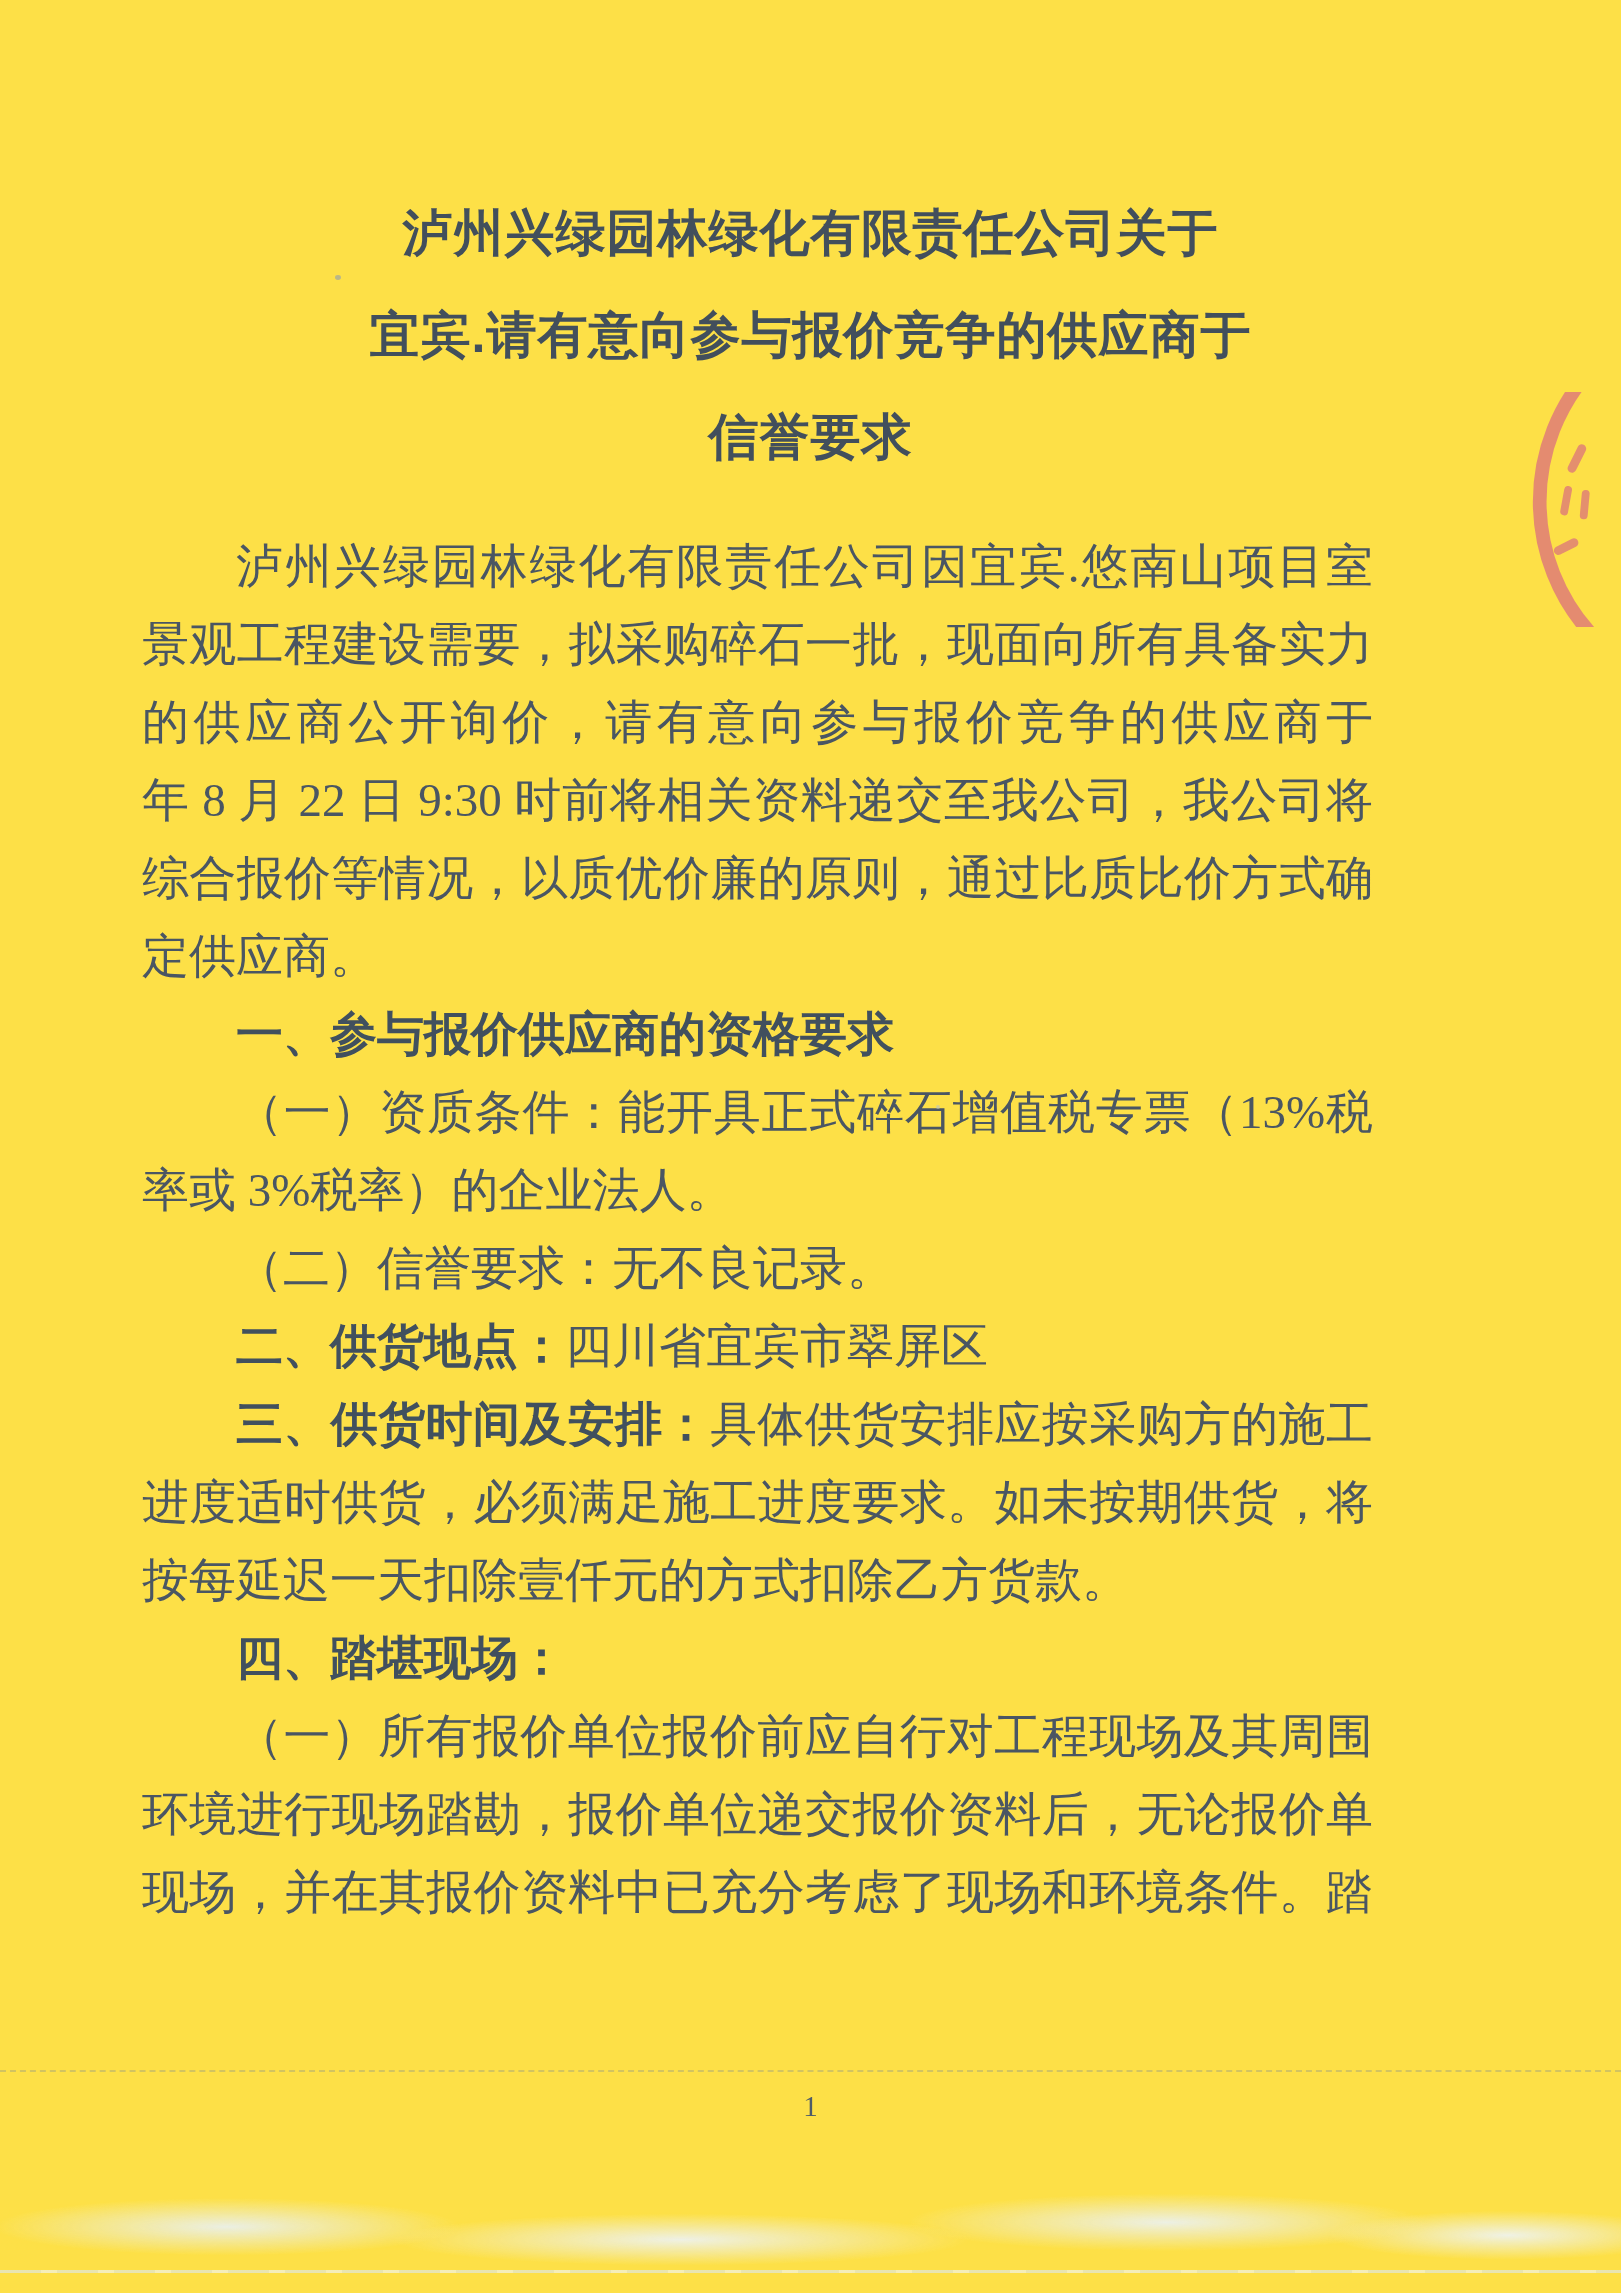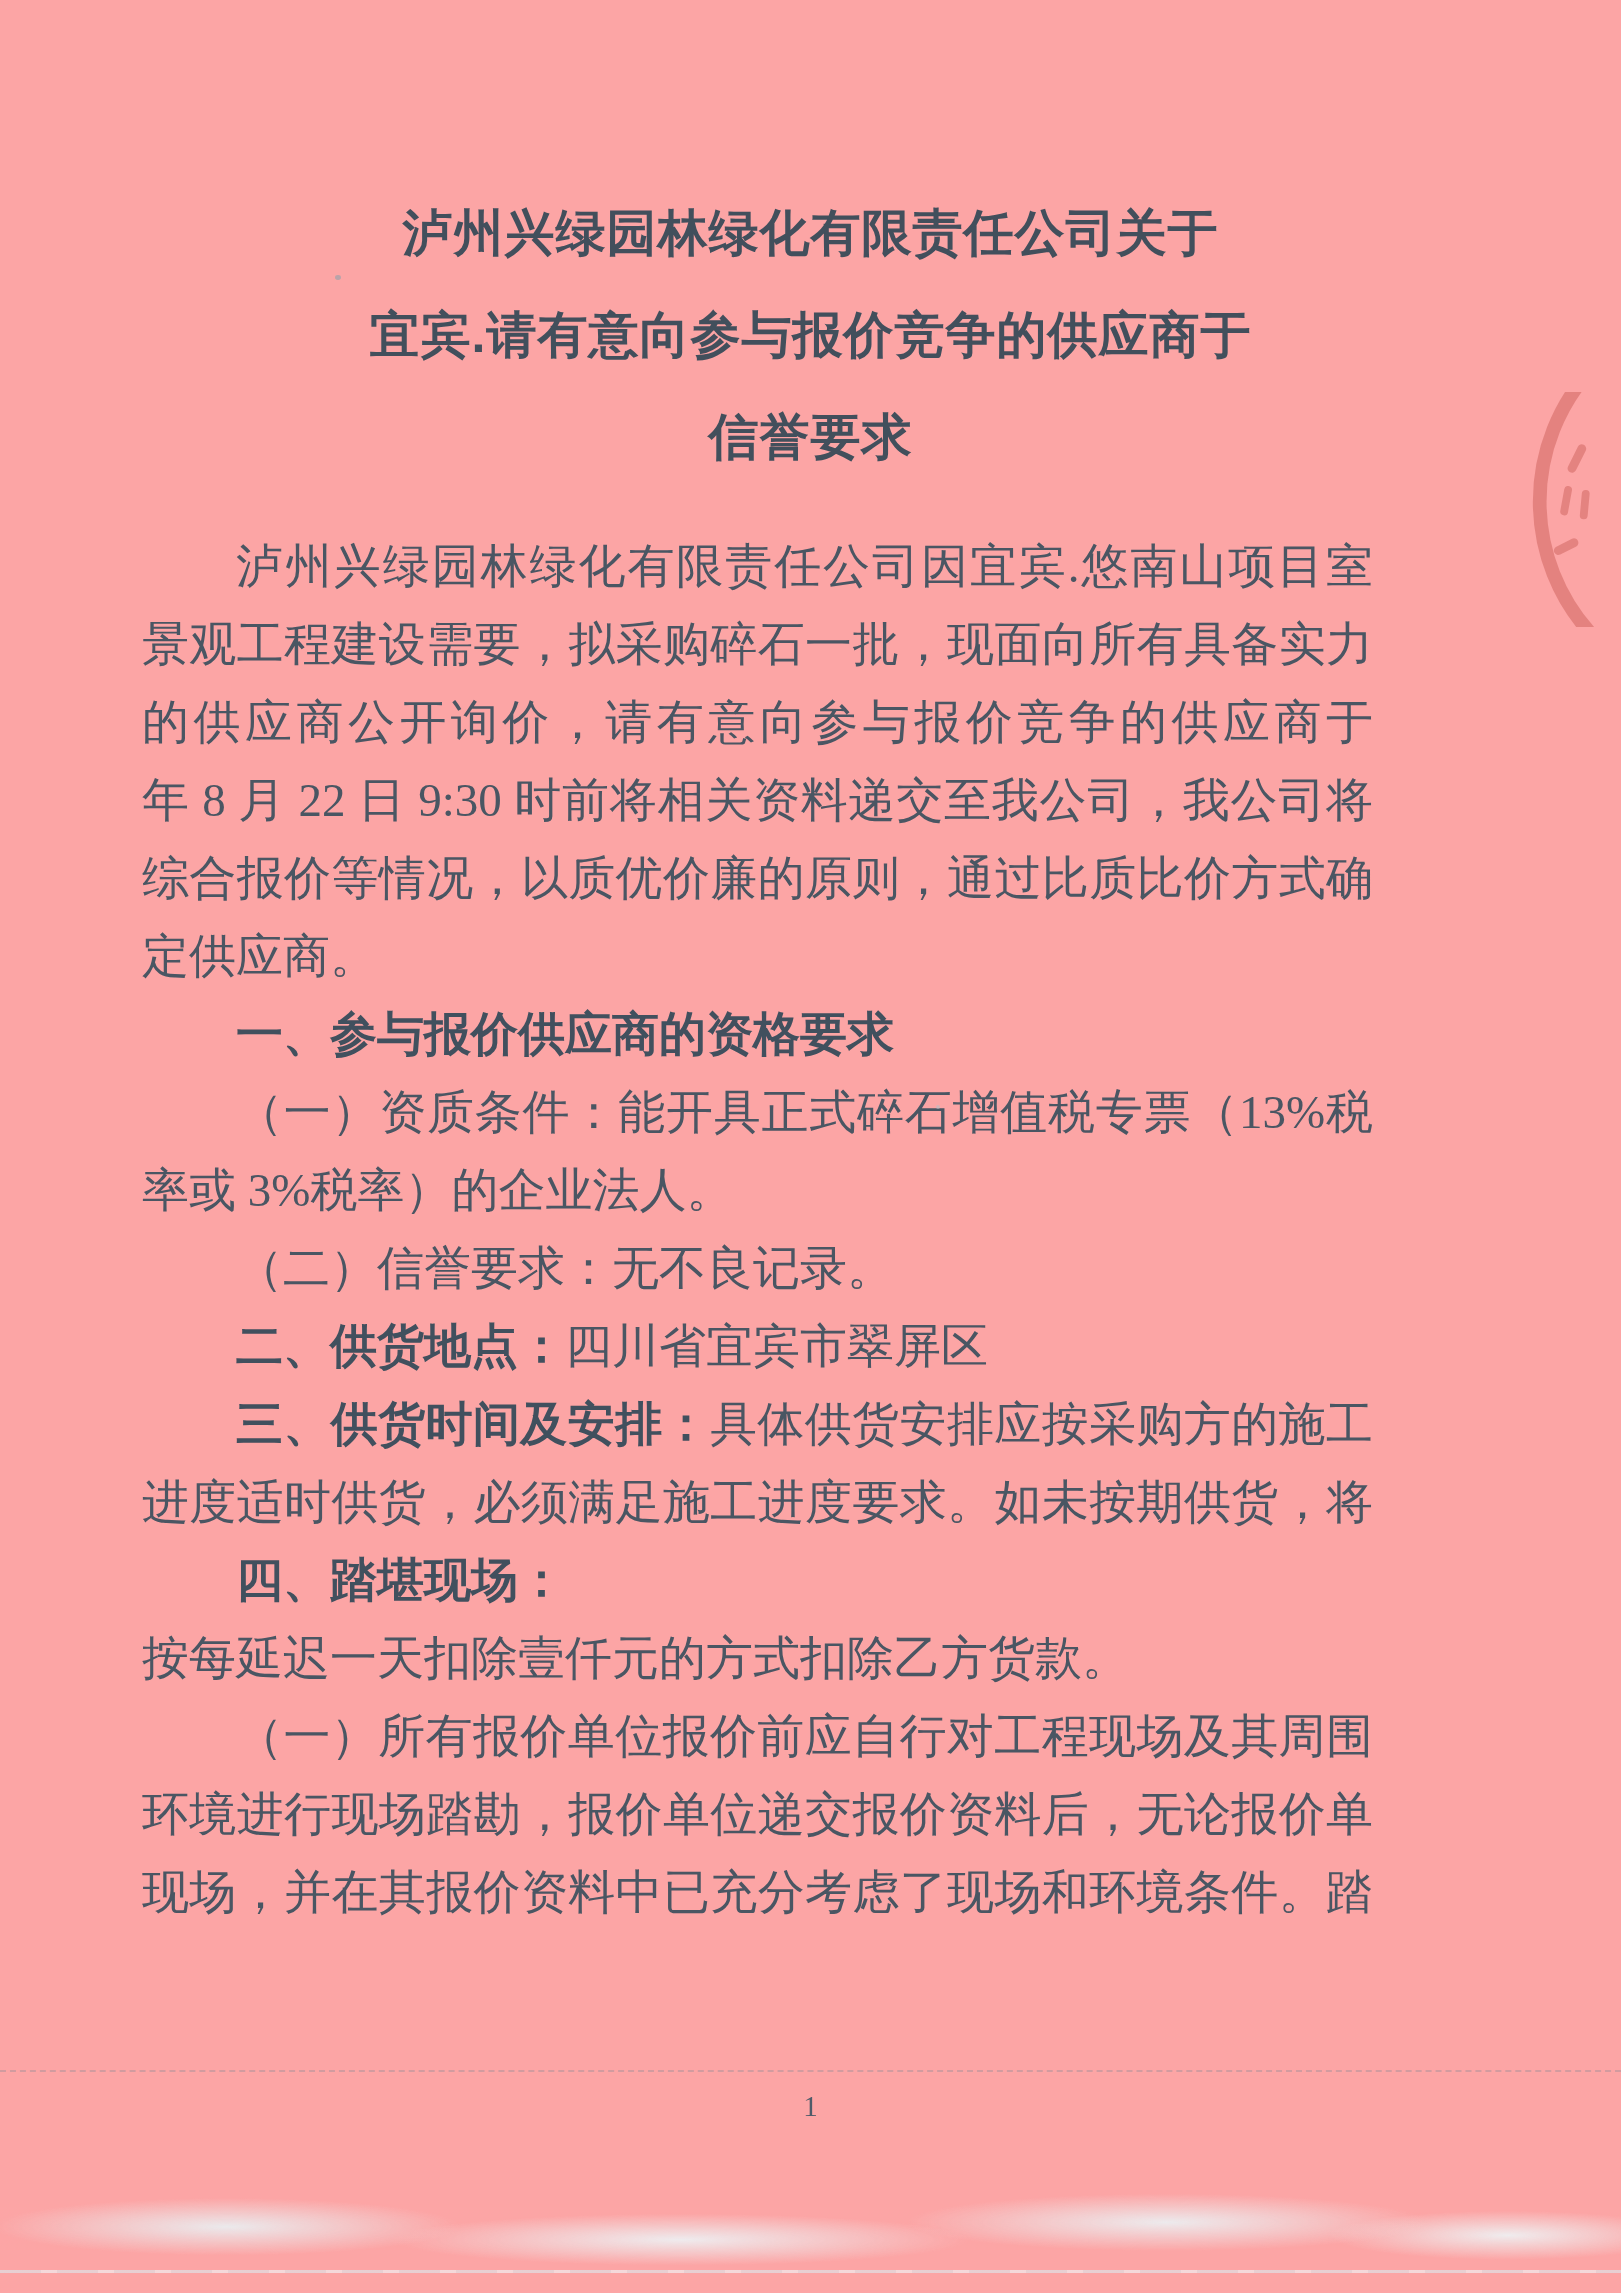--- a/index.html
+++ b/index.html
@@ -1,19 +1,19 @@
 <!DOCTYPE html>
 <html><head>
 <meta charset="utf-8">
 <style>
   html,body { margin:0; padding:0; background:#ffffff; }
   .page {
     position:relative;
     width:1621px; height:2294px;
-    background:#fca5a5;
+    background:#fde047;
     overflow:hidden;
     font-family:"Liberation Serif","DejaVu Serif",serif;
     color:#4a5663;
   }
   .doc-title {
     position:absolute; left:0; top:182px; width:1621px;
     text-align:center;
     font-family:"Liberation Sans","DejaVu Sans",sans-serif;
     font-weight:bold;
     font-size:50px; line-height:102px;
@@ -90,22 +90,22 @@
       <div class="line jfull"><span>年 8 月 22 日 9:30 时前将相关资料递交至我公司，我公司将</span></div>
       <div class="line jfull"><span>综合报价等情况，以质优价廉的原则，通过比质比价方式确</span></div>
       <div class="line"><span>定供应商。</span></div>
       <div class="line ind bold-line"><span>一、参与报价供应商的资格要求</span></div>
       <div class="line ind jfull"><span>（一）资质条件：能开具正式碎石增值税专票（13%税</span></div>
       <div class="line"><span>率或 3%税率）的企业法人。</span></div>
       <div class="line ind"><span>（二）信誉要求：无不良记录。</span></div>
       <div class="line ind"><span class="bold-head">二、供货地点：</span><span>四川省宜宾市翠屏区</span></div>
       <div class="line ind jfull"><span class="bold-head">三、供货时间及安排：</span><span>具体供货安排应按采购方的施工</span></div>
       <div class="line jfull"><span>进度适时供货，必须满足施工进度要求。如未按期供货，将</span></div>
+      <div class="line"><span>按每延迟一天扣除壹仟元的方式扣除乙方货款。</span></div>
       <div class="line ind bold-line"><span>四、踏堪现场：</span></div>
-      <div class="line"><span>按每延迟一天扣除壹仟元的方式扣除乙方货款。</span></div>
       <div class="line ind jfull"><span>（一）所有报价单位报价前应自行对工程现场及其周围</span></div>
       <div class="line jfull"><span>环境进行现场踏勘，报价单位递交报价资料后，无论报价单</span></div>
       <div class="line jfull"><span>现场，并在其报价资料中已充分考虑了现场和环境条件。踏</span></div>
     </div>
 
   <div class="speck s1"></div>
   <div class="speck s2"></div>
 
   <div class="fold-line"></div>
 

